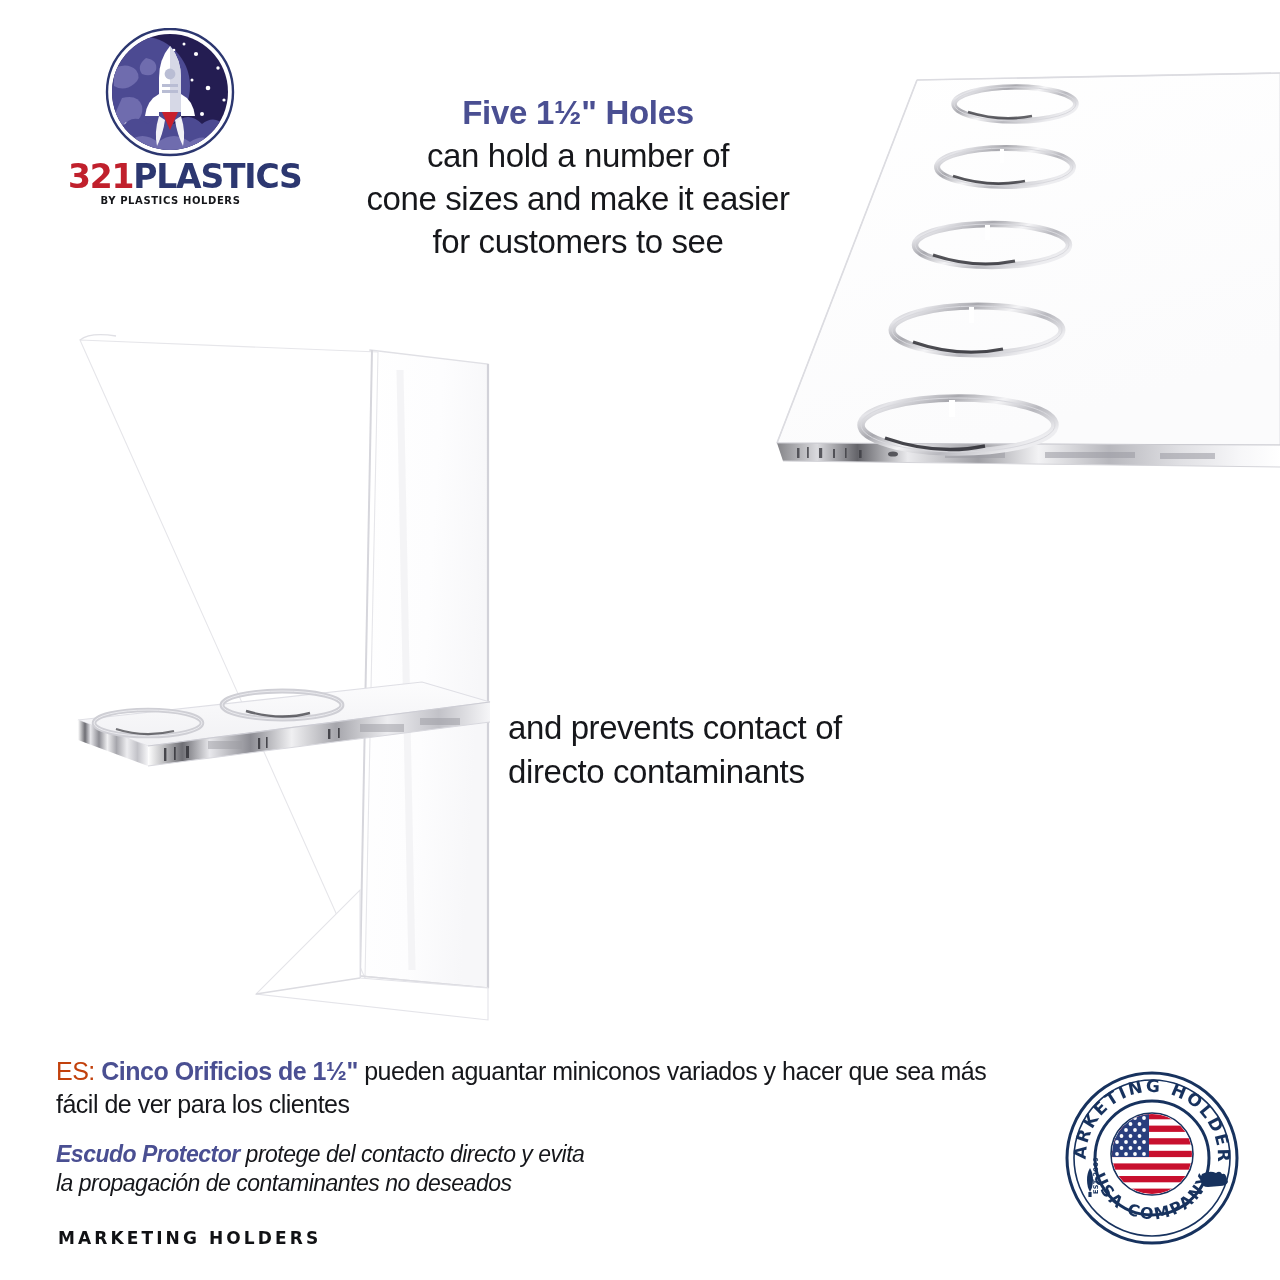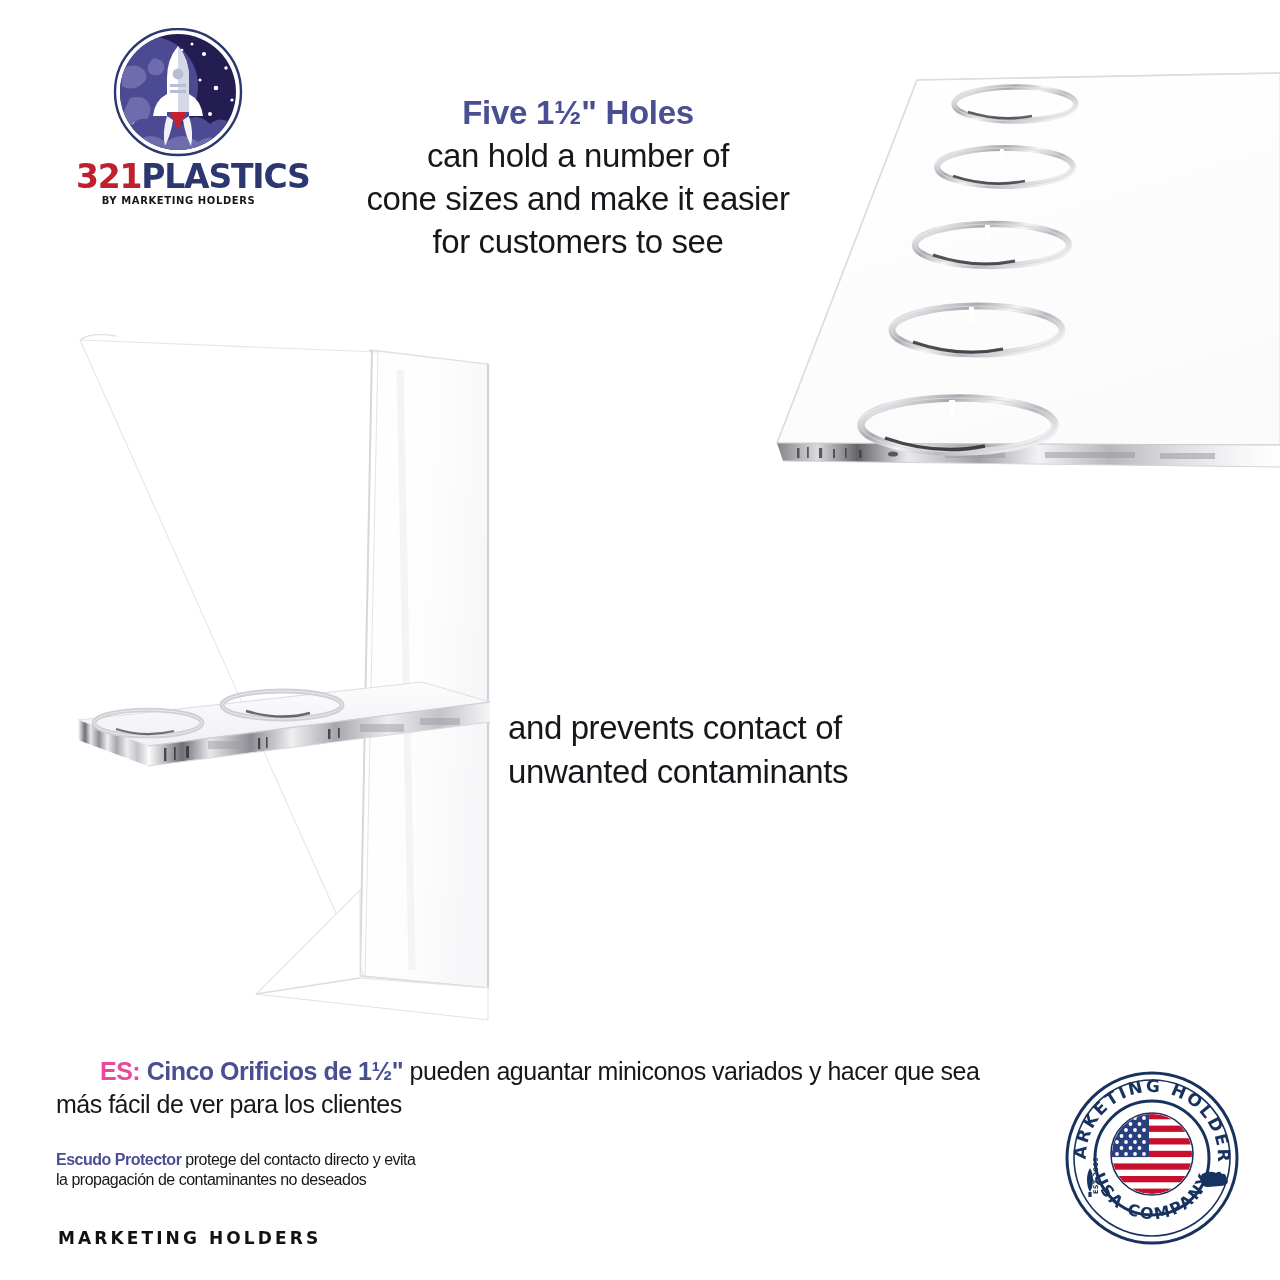--- a/index.html
+++ b/index.html
@@ -14,21 +14,21 @@
     overflow: hidden;
     font-family: "Liberation Sans", sans-serif;
     -webkit-font-smoothing: antialiased;
   }
 
   
   .abs { position: absolute; }
 
   
   #brand-logo {
-    left: 76px; top: 28px;
+    left: 68px; top: 28px;
     width: 205px; height: 180px;
   }
   #brand-emblem {
     position: absolute;
     left: 28px; top: 0;
     width: 148px; height: 133px;
   }
   #brand-wordmark {
     position: absolute;
     left: 0; top: 132px;
@@ -93,27 +93,28 @@
     width: 950px;
   }
   .es-para { margin: 0; }
   .es-p1 {
     font-size: 25px;
     line-height: 1.30;
     color: #16171b;
     letter-spacing: -0.5px;
   }
   .es-p2 {
-    margin-top: 30px;
-    font-size: 16px;
+    margin-top: 20px;
+    font-size: 23px;
     line-height: 1.26;
     color: #16171b;
     letter-spacing: -0.5px;
-  }
-  .es-lead { font-weight: 700; color: #ec4899; margin-left: 44px; }
+    font-style: italic;
+  }
+  .es-lead { font-weight: 400; color: #c2410c; }
   .es-hl   { font-weight: 700; color: #4a4f92; }
 
   #footer-brand {
     left: 58px; top: 1228px;
     font-size: 17px;
     font-weight: 800;
     letter-spacing: 3.1px;
     color: #111215;
     font-family: "DejaVu Sans", sans-serif;
     white-space: nowrap;
@@ -168,21 +169,21 @@
         <path d="M85 66 q12 6 14 22 l-14 0 z" fill="#ffffff"></path>
         <path d="M66 84 l16 0 l-8 18 z" fill="#c8202c"></path>
         <path d="M63 88 q-5 16 -2 30 q6 -12 8 -26 z" fill="#ffffff" opacity="0.92"></path>
         <path d="M85 88 q5 16 2 30 q-6 -12 -8 -26 z" fill="#ffffff" opacity="0.92"></path>
       </g>
     </g>
   </svg>
 
   <div id="brand-wordmark">
     <div class="wm-top"><span class="wm-321">321</span><span class="wm-plastics">PLASTICS</span></div>
-    <div class="wm-sub">BY MARKETING HOLDERS</div>
+    <div class="wm-sub">BY PLASTICS HOLDERS</div>
   </div>
 </div>
 
 <svg class="abs" id="product-top-plate" viewBox="0 0 535 430">
   <defs>
     <linearGradient id="plateFace" x1="0" y1="0" x2="0.4" y2="1">
       <stop offset="0" stop-color="#ffffff"></stop>
       <stop offset="1" stop-color="#fbfbfc"></stop>
     </linearGradient>
     <linearGradient id="edgeGrad" x1="0" y1="0" x2="1" y2="0">
@@ -344,21 +345,21 @@
 
 <div class="abs" id="callout-holes">
   <span class="callout-title">Five 1½" Holes</span>
   <span class="callout-line">can hold a number of</span>
   <span class="callout-line">cone sizes and make it easier</span>
   <span class="callout-line">for customers to see</span>
 </div>
 
 <div class="abs" id="callout-shield">
   <span class="callout-line">and prevents contact of</span>
-  <span class="callout-line">unwanted contaminants</span>
+  <span class="callout-line">directo contaminants</span>
 </div>
 
 <div class="abs" id="es-block">
   <p class="es-para es-p1"><span class="es-lead">ES:</span> <span class="es-hl">Cinco Orificios de 1½"</span><span> pueden aguantar miniconos variados y hacer que sea más fácil de ver para los clientes</span></p>
   <p class="es-para es-p2"><span class="es-hl">Escudo Protector</span><span> protege del contacto directo y evita</span><br><span>la propagación de contaminantes no deseados</span></p>
 </div>
 
 <div class="abs" id="footer-brand">MARKETING HOLDERS</div>
 
 <svg class="abs" id="usa-seal" viewBox="0 0 180 180">

